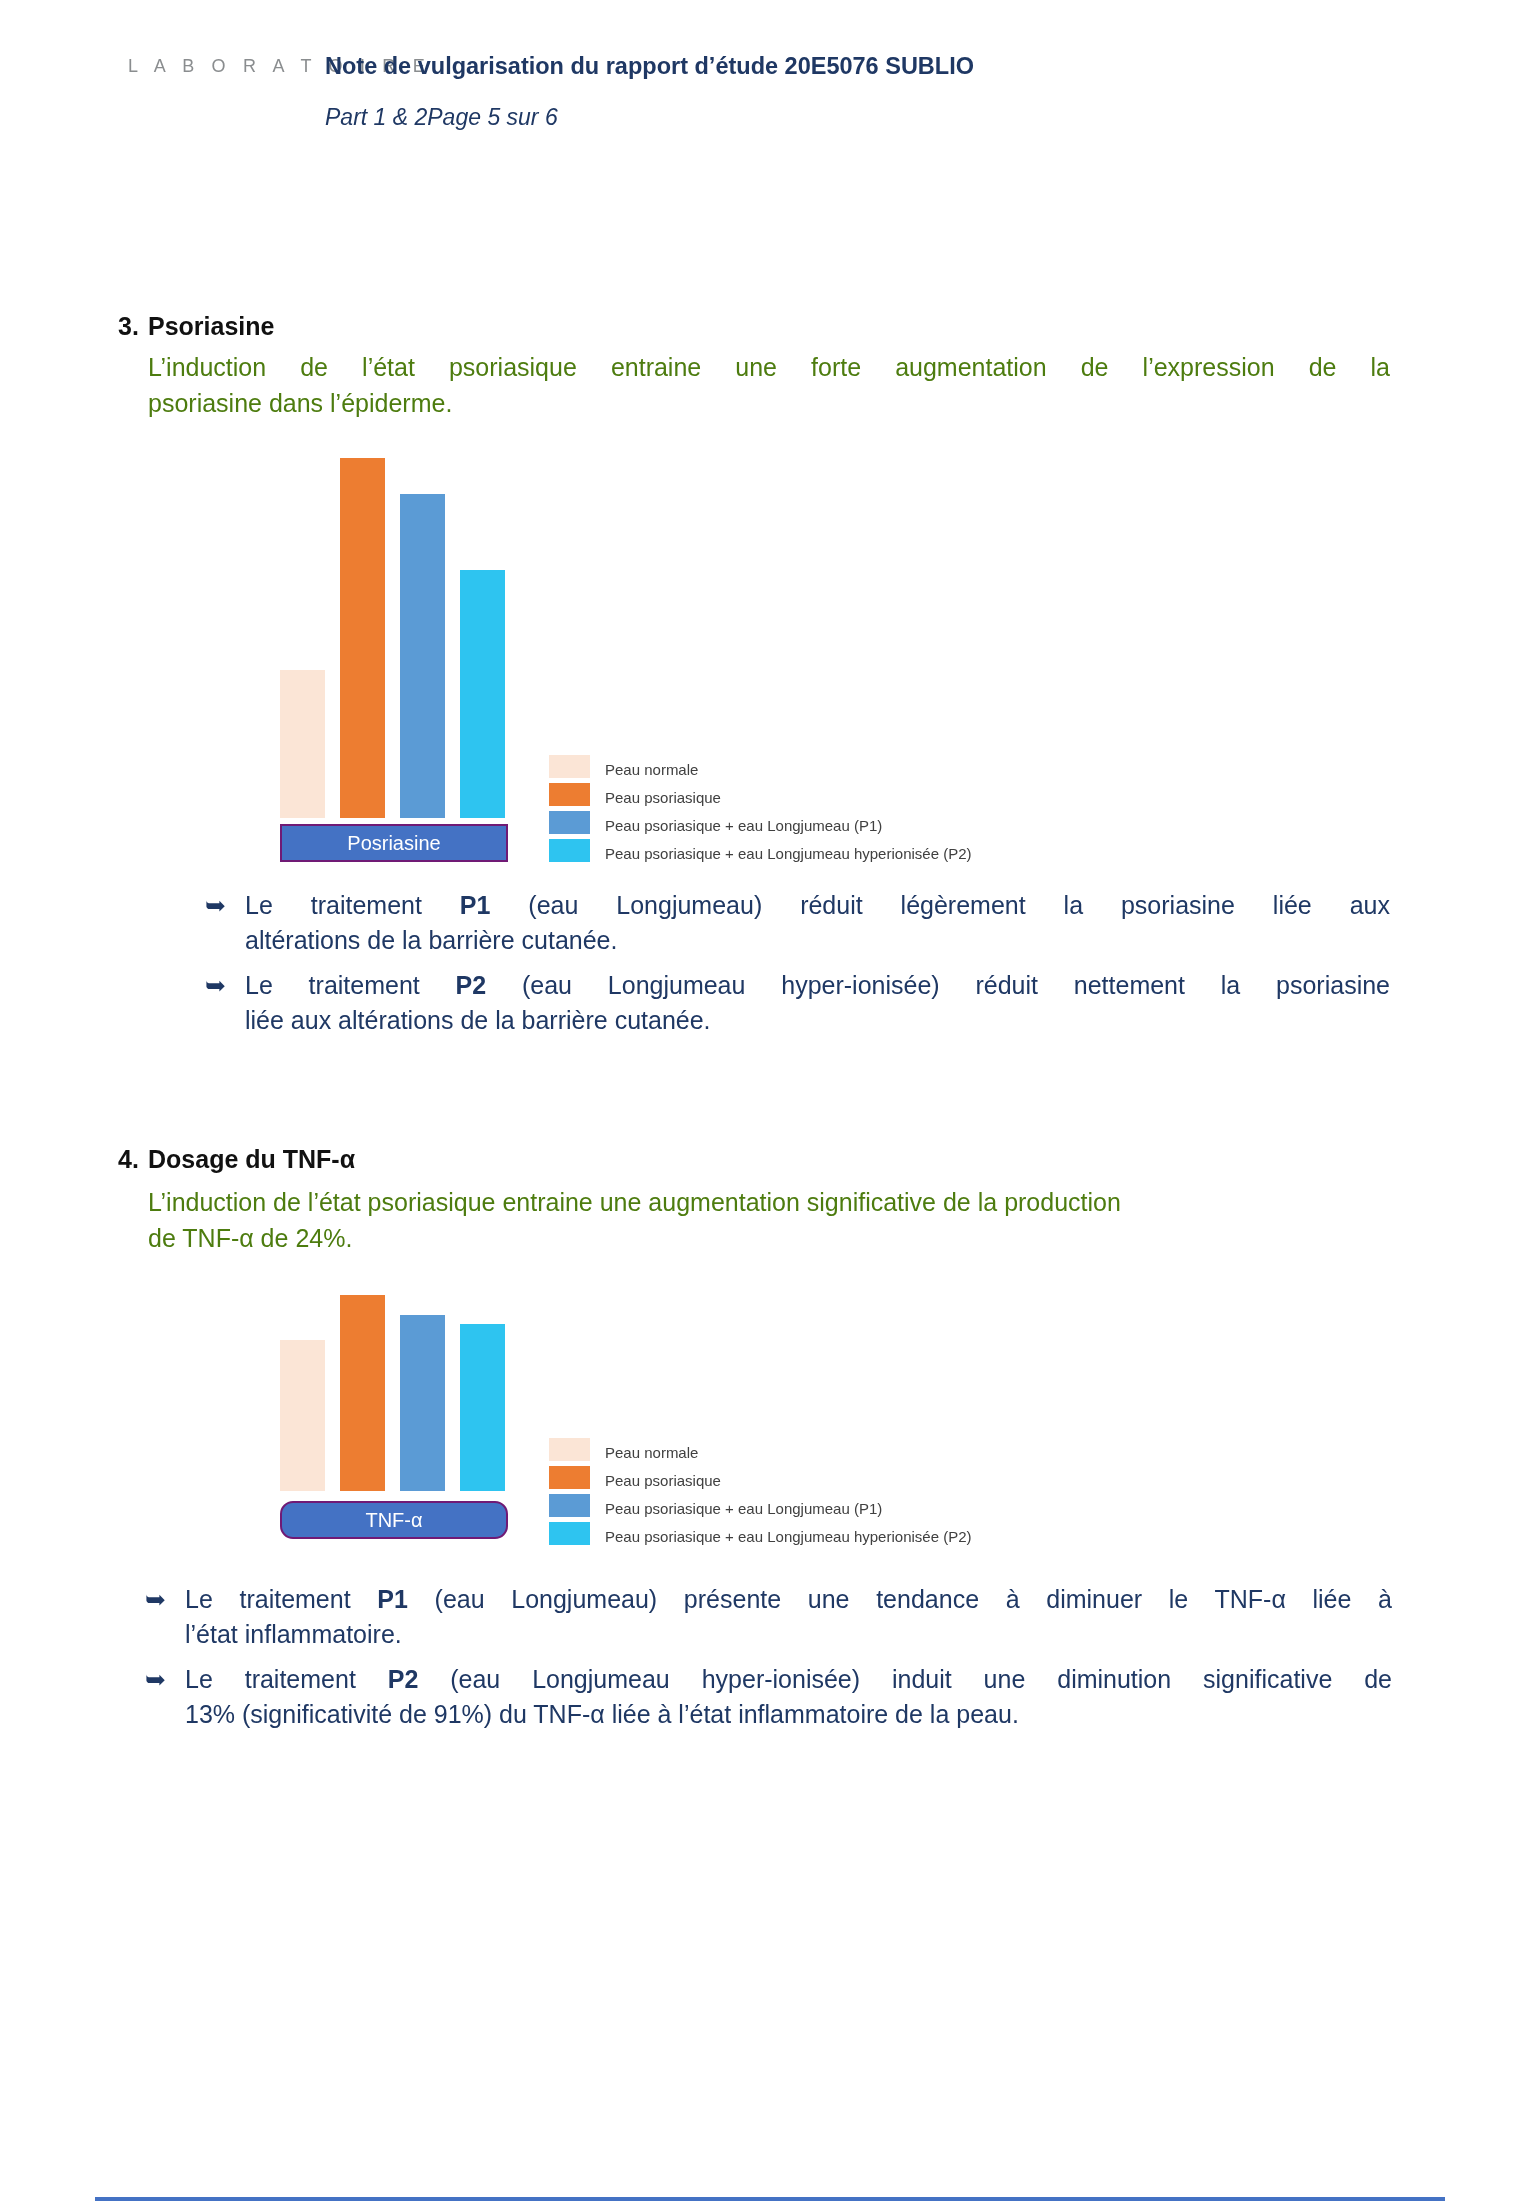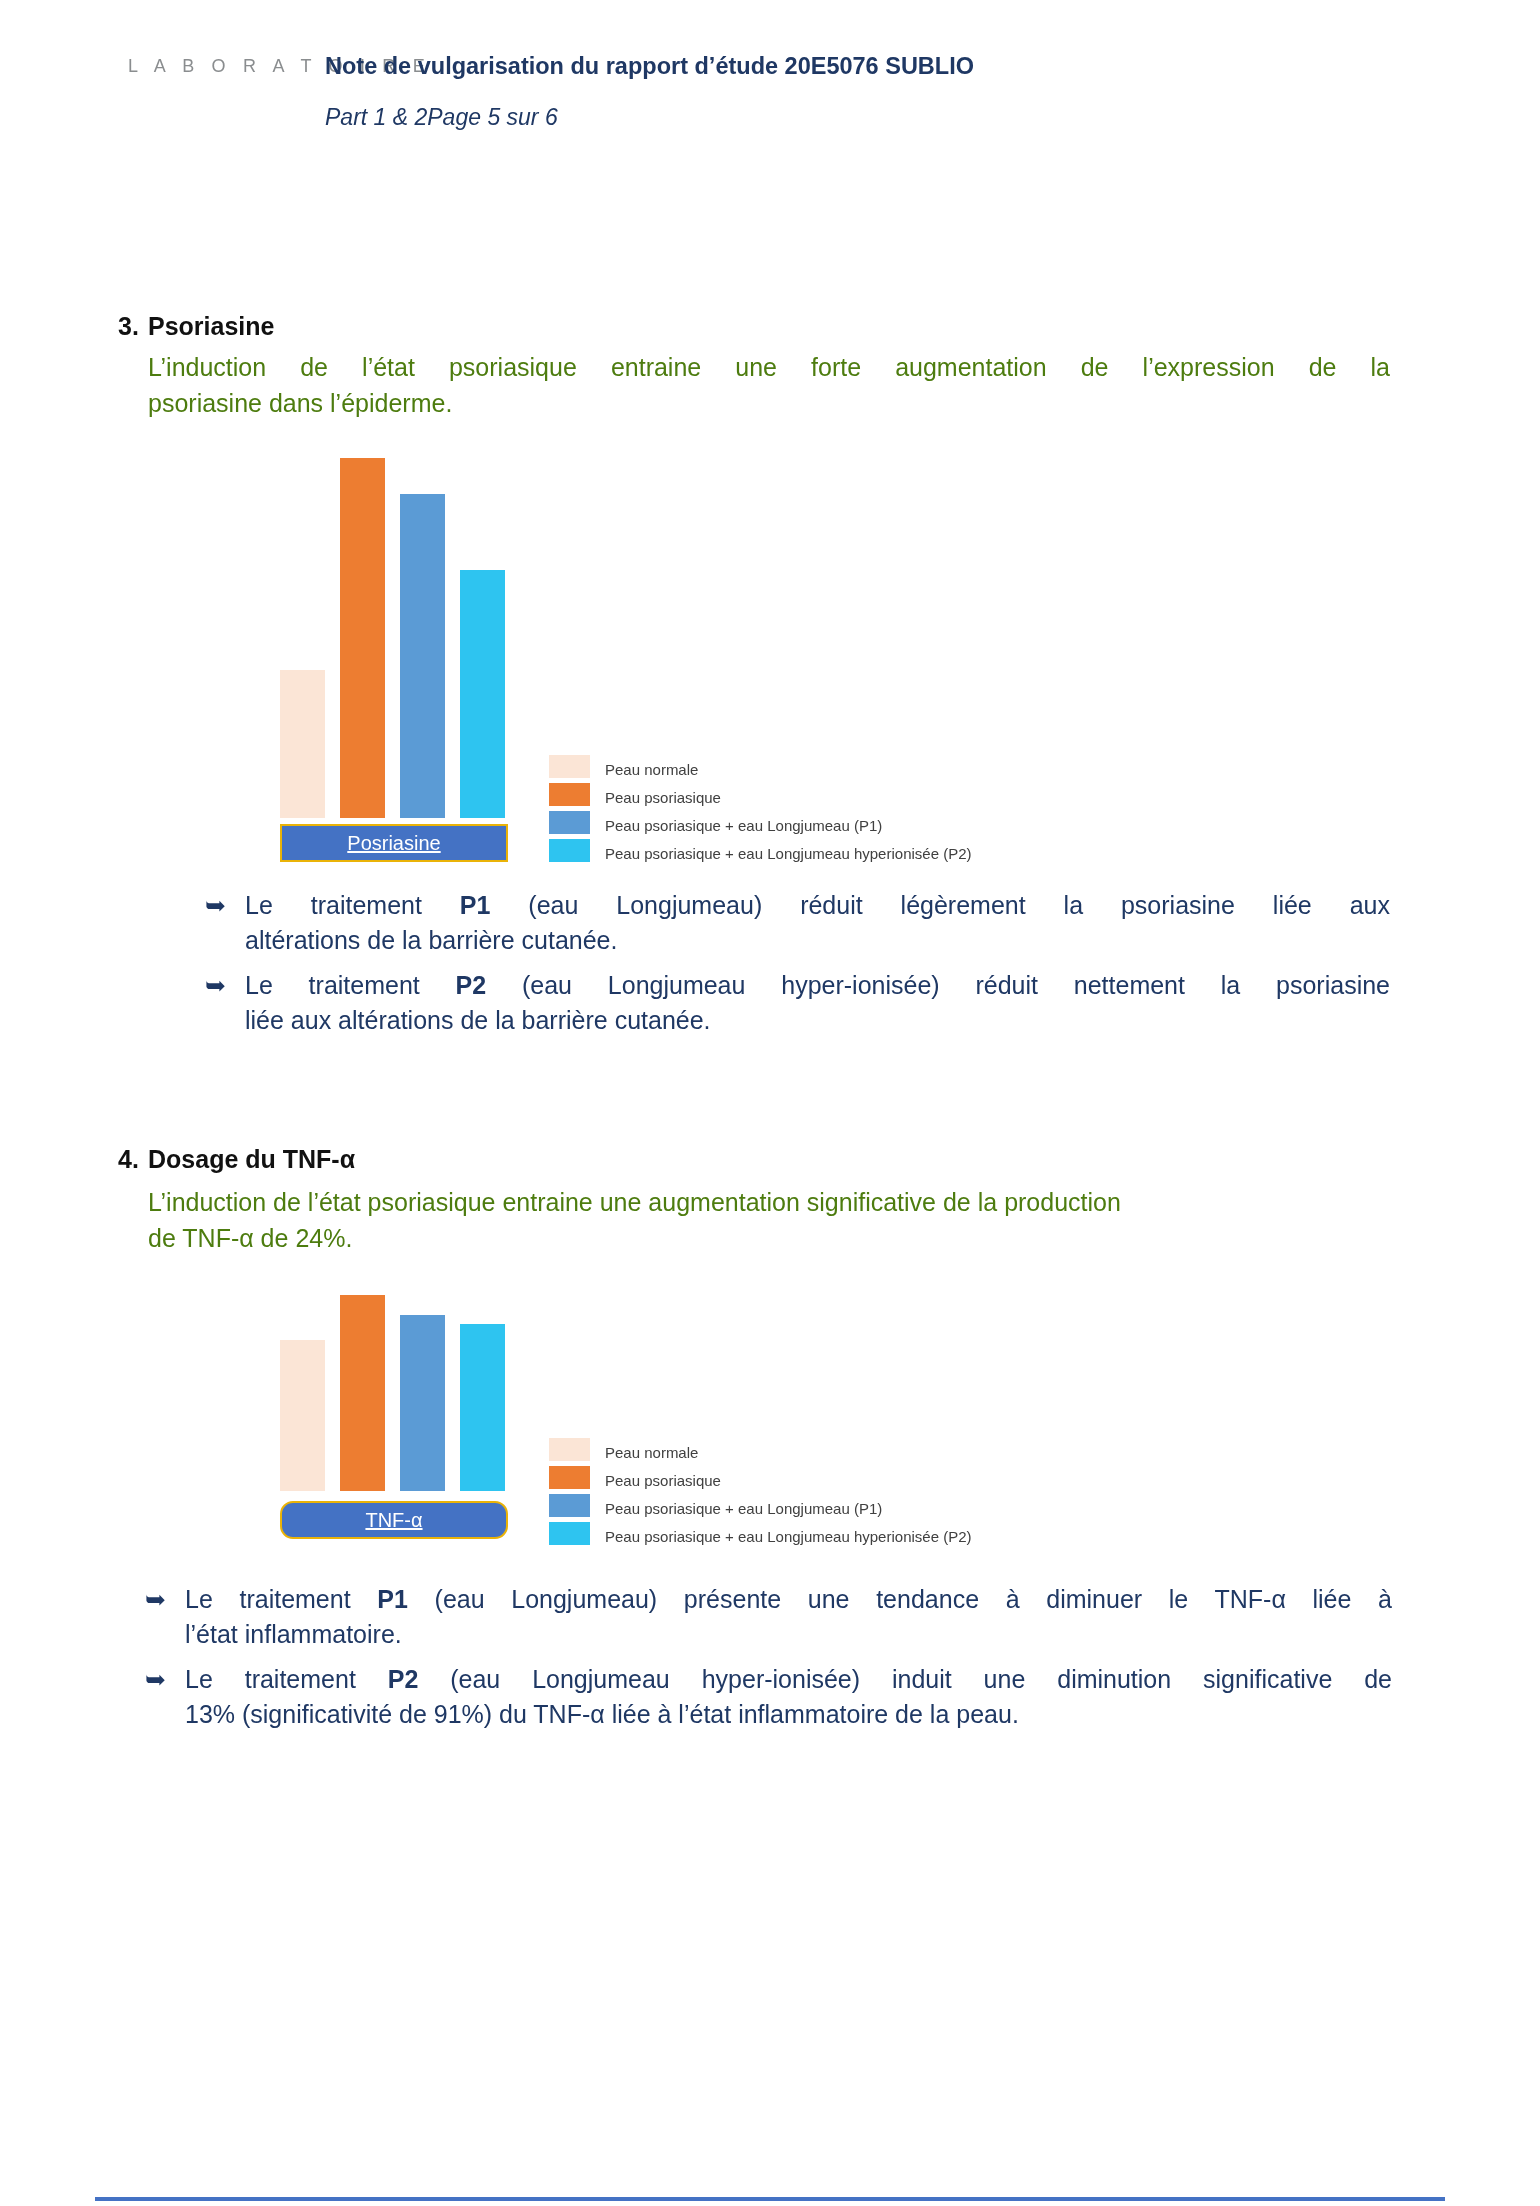--- a/index.html
+++ b/index.html
@@ -26,22 +26,22 @@
   
   .chart{position:absolute;left:280px;}
   .bars{display:flex;align-items:flex-end;gap:15px;}
   .bar{width:45px;}
   .b0{background:#fbe5d6;}
   .b1{background:#ed7d31;}
   .b2{background:#5b9bd5;}
   .b3{background:#2ec4f0;}
   .axis-box{
     width:228px;height:38px;box-sizing:border-box;margin-top:6px;
-    background:#4472c4;border:2px solid #eab308;color:#ffffff;
-    display:flex;align-items:center;justify-content:center;font-size:20px;text-decoration:underline;
+    background:#4472c4;border:2px solid #701a75;color:#ffffff;
+    display:flex;align-items:center;justify-content:center;font-size:20px;
   }
   .chart2 .axis-box{margin-top:10px;border-radius:13px;}
   .legend{position:absolute;left:269px;}
   .lrow{display:flex;align-items:center;height:23px;margin-bottom:5px;}
   .sw{width:41px;height:23px;flex:0 0 41px;}
   .sw0{background:#fbe5d6;}
   .sw1{background:#ed7d31;}
   .sw2{background:#5b9bd5;}
   .sw3{background:#2ec4f0;}
   .ltext{margin-left:15px;font-size:15px;color:#404040;white-space:nowrap;margin-top:6px;}

